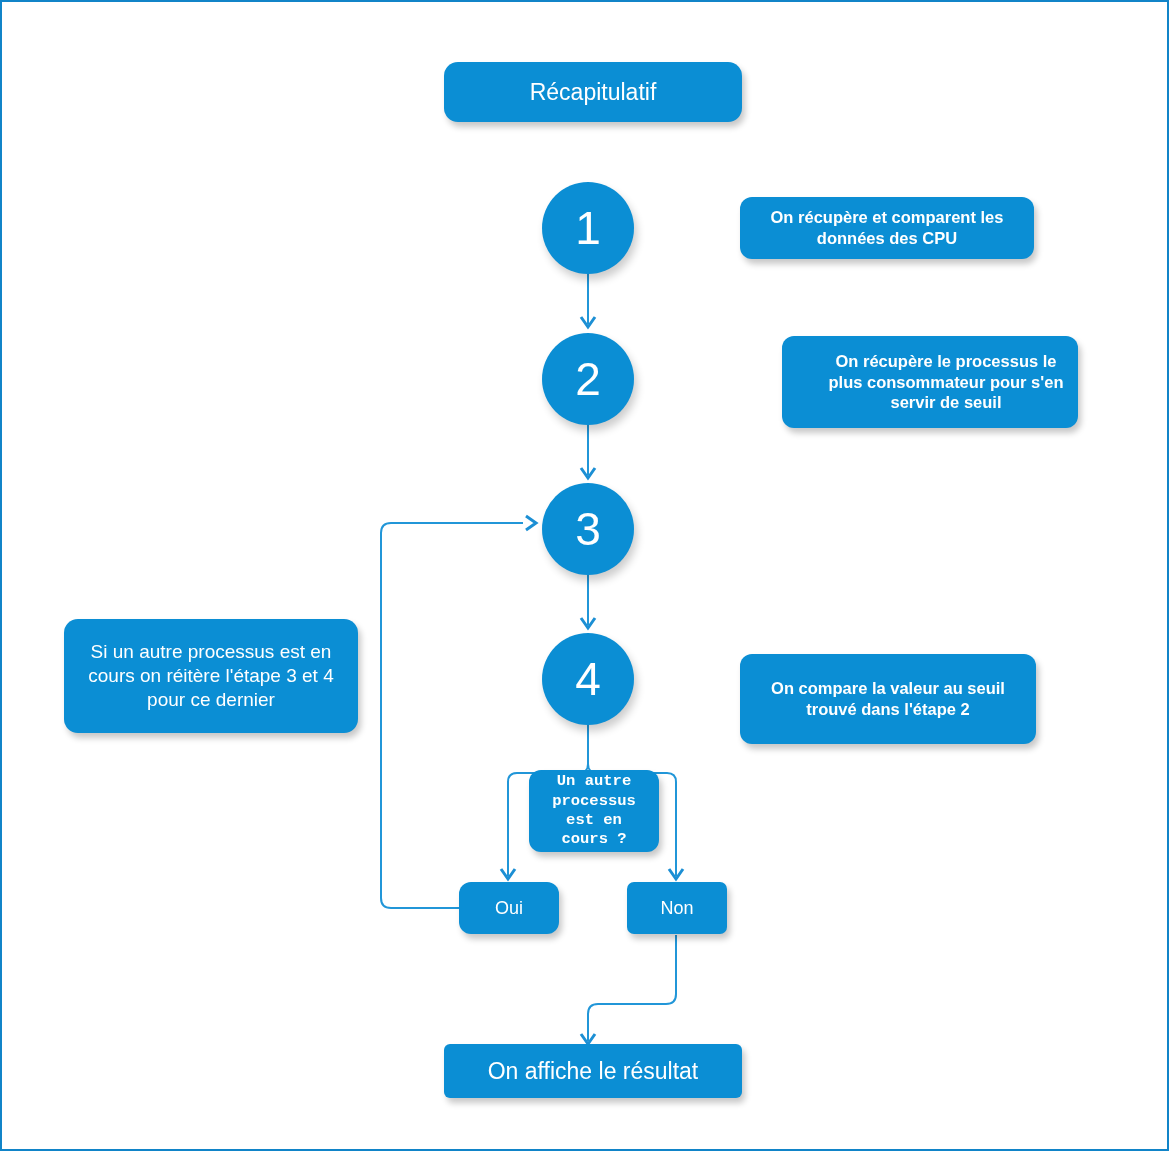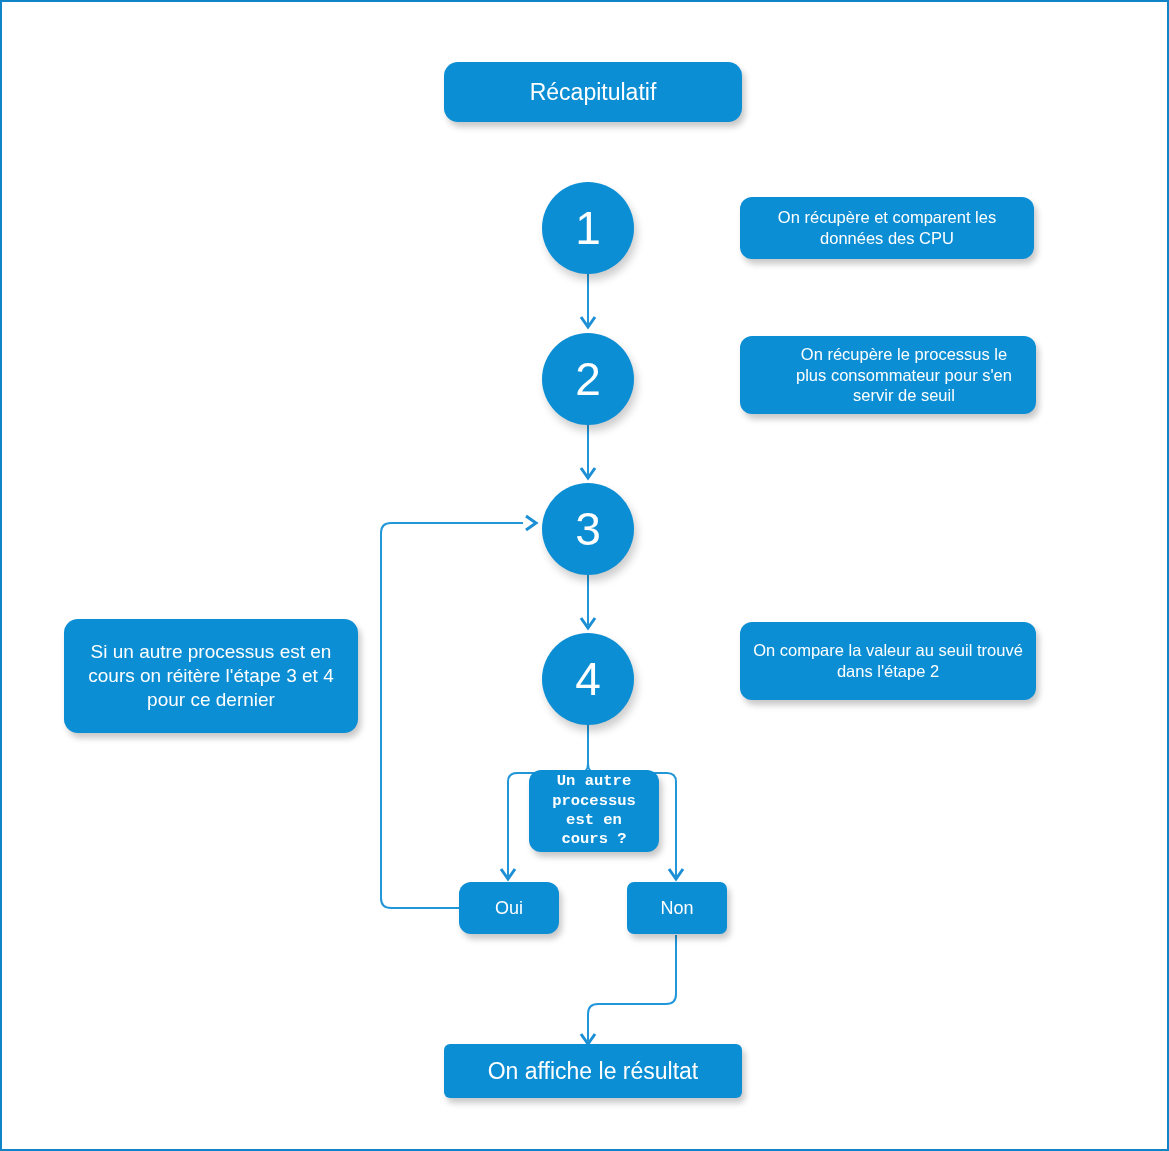--- a/index.html
+++ b/index.html
@@ -42,21 +42,21 @@
   .node-title {
     border-radius: 14px;
     font-size: 23px;
   }
   .node-result {
     border-radius: 6px;
     font-size: 23px;
   }
   .node-desc {
     font-size: 16.5px;
-    font-weight: normal;
+    font-weight: bold;
     padding: 6px 12px;
     border-radius: 12px;
   }
   .node-note {
     font-size: 19px;
     padding: 8px 14px;
     border-radius: 14px;
   }
   .node-question {
     font-size: 15.5px;
@@ -138,24 +138,24 @@
   <div class="circle" style="left:540px; top:481px;">
     <span>3</span>
   </div>
   <div class="circle" style="left:540px; top:631px;">
     <span>4</span>
   </div>
 
   <div class="node node-desc" style="left:738px; top:195px; width:294px; height:62px;">
     <span>On récupère et comparent les données des CPU</span>
   </div>
-  <div class="node node-desc" style="left:738px; top:334px; width:296px; height:78px;padding-left:44px;">
+  <div class="node node-desc" style="left:780px; top:334px; width:296px; height:92px;padding-left:44px;">
     <span>On récupère le processus le plus consommateur pour s'en servir de seuil</span>
   </div>
-  <div class="node node-desc" style="left:738px; top:620px; width:296px; height:78px;">
+  <div class="node node-desc" style="left:738px; top:652px; width:296px; height:90px;">
     <span>On compare la valeur au seuil trouvé dans l'étape 2</span>
   </div>
 
   <div class="node node-note" style="left:62px; top:617px; width:294px; height:114px;">
     <span>Si un autre processus est en cours on réitère l'étape 3 et 4 pour ce dernier</span>
   </div>
 
   <div class="node node-question" style="left:527px; top:768px; width:130px; height:82px;font-family:Liberation Mono, monospace;">
     <span>Un autre processus est en cours ?</span>
   </div>

